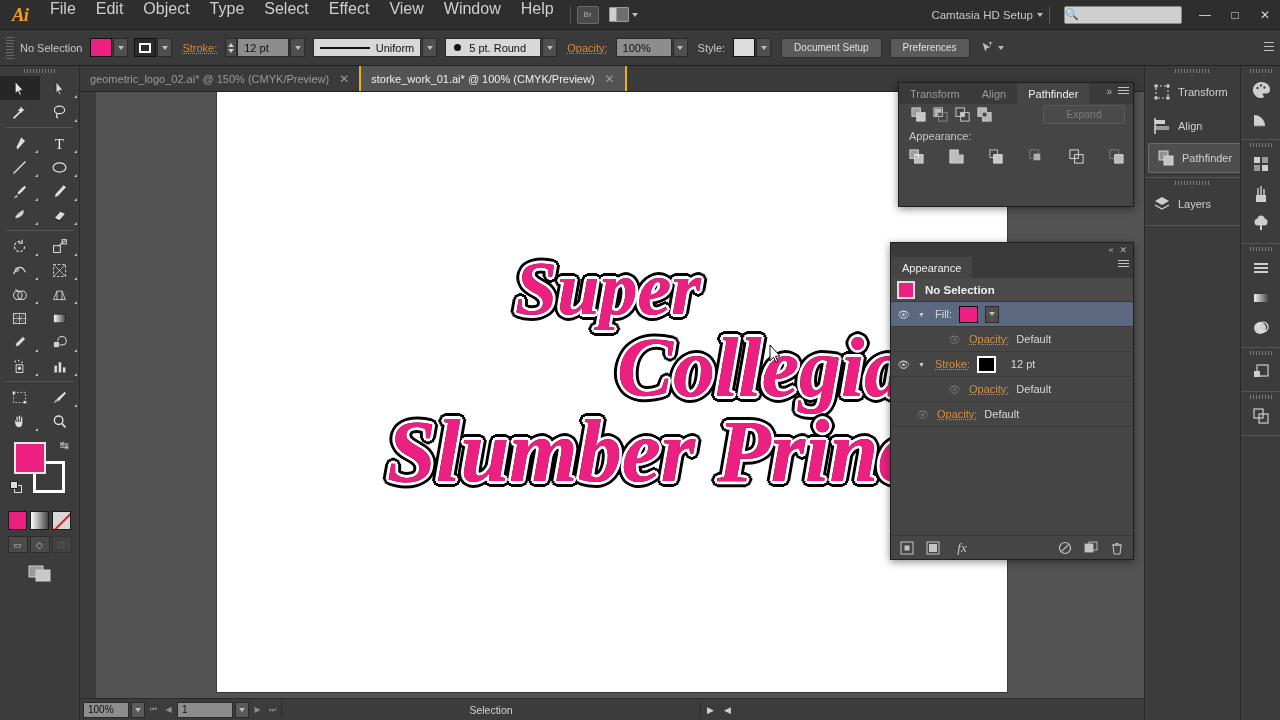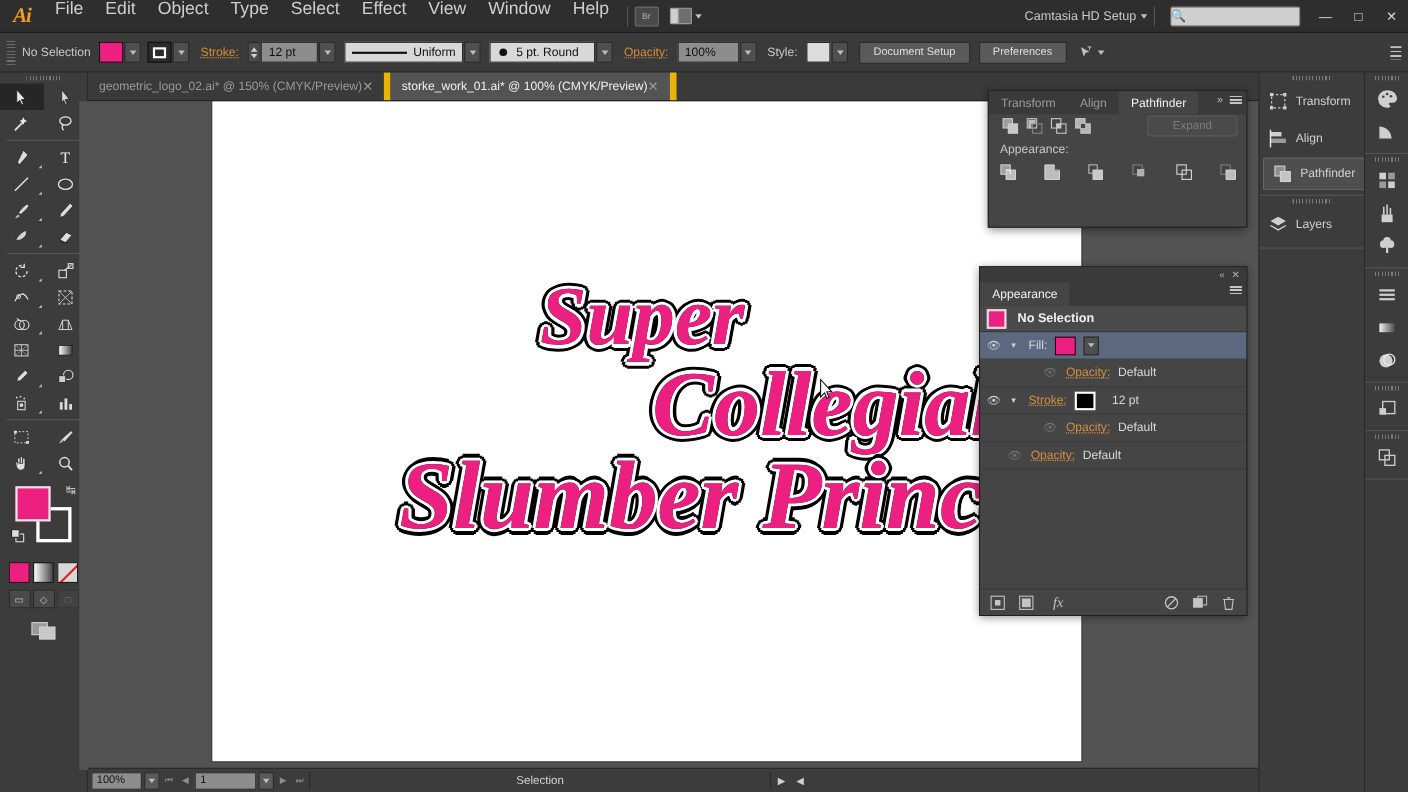--- a/index.html
+++ b/index.html
@@ -101,23 +101,23 @@
   .cb-extra{ display:flex;align-items:center;gap:4px;margin-left:10px;}
   .cb-menu-icon{ width:10px;height:12px;
     background:repeating-linear-gradient(to bottom,#c0c0c0 0 1.5px,transparent 1.5px 4px);}
 
   
   .tabbar{
     position:absolute; left:80px; top:66px; width:1200px; height:26px;
     background:#3a3a3a; border-bottom:1px solid #222; display:flex; align-items:flex-end;
   }
   .doc-tab{
-    height:25px; display:flex; align-items:center; padding:0 10px; 
+    height:25px; display:flex; align-items:center; padding:0 10px; gap:10px;
     background:#3a3a3a; color:#9a9a9a; font-size:11px;
-    border-right:6px solid #eab308;
+    border-right:2px solid #eab308;
   }
   .doc-tab.active{ background:#535353; color:#f0f0f0; }
   .tab-x{ color:#9a9a9a; font-size:12px; line-height:1; }
 
   
   .toolbar{
     position:absolute; left:0; top:66px; width:80px; height:654px;
     background:#3c3c3c; border-right:1px solid #2a2a2a;
   }
   .tb-grip{ height:10px; width:100%;
@@ -150,21 +150,21 @@
   .mode-sw.none::after{content:"";position:absolute;left:-3px;top:8px;width:27px;height:2px;background:#d22;transform:rotate(-45deg);}
   .screen-row{ display:flex; justify-content:center; gap:2px; margin-top:6px;}
   .screen-btn{ width:20px;height:17px;background:#4a4a4a;border:1px solid #2b2b2b;
     display:flex;align-items:center;justify-content:center;color:#bdbdbd;font-size:9px;}
   .screen-btn.dim{ opacity:.45; }
   .tb-bottom{ display:flex;justify-content:center; margin-top:10px;}
   .tb-bottom svg{width:26px;height:20px;}
 
   
   .canvas-wrap{
-    position:absolute; left:72px; top:92px; width:1120px; height:608px;
+    position:absolute; left:96px; top:92px; width:1120px; height:608px;
     background:#535353; overflow:hidden;
   }
   .artboard{
     position:absolute; left:121px; top:0px; width:790px; height:600px;
     background:#ffffff; box-shadow:0 0 0 1px #3a3a3a;
   }
   .artwork{
     position:absolute; left:170px; top:160px; width:820px; height:290px;
     color:#ec2080;
     font-family:"Liberation Serif", serif;

